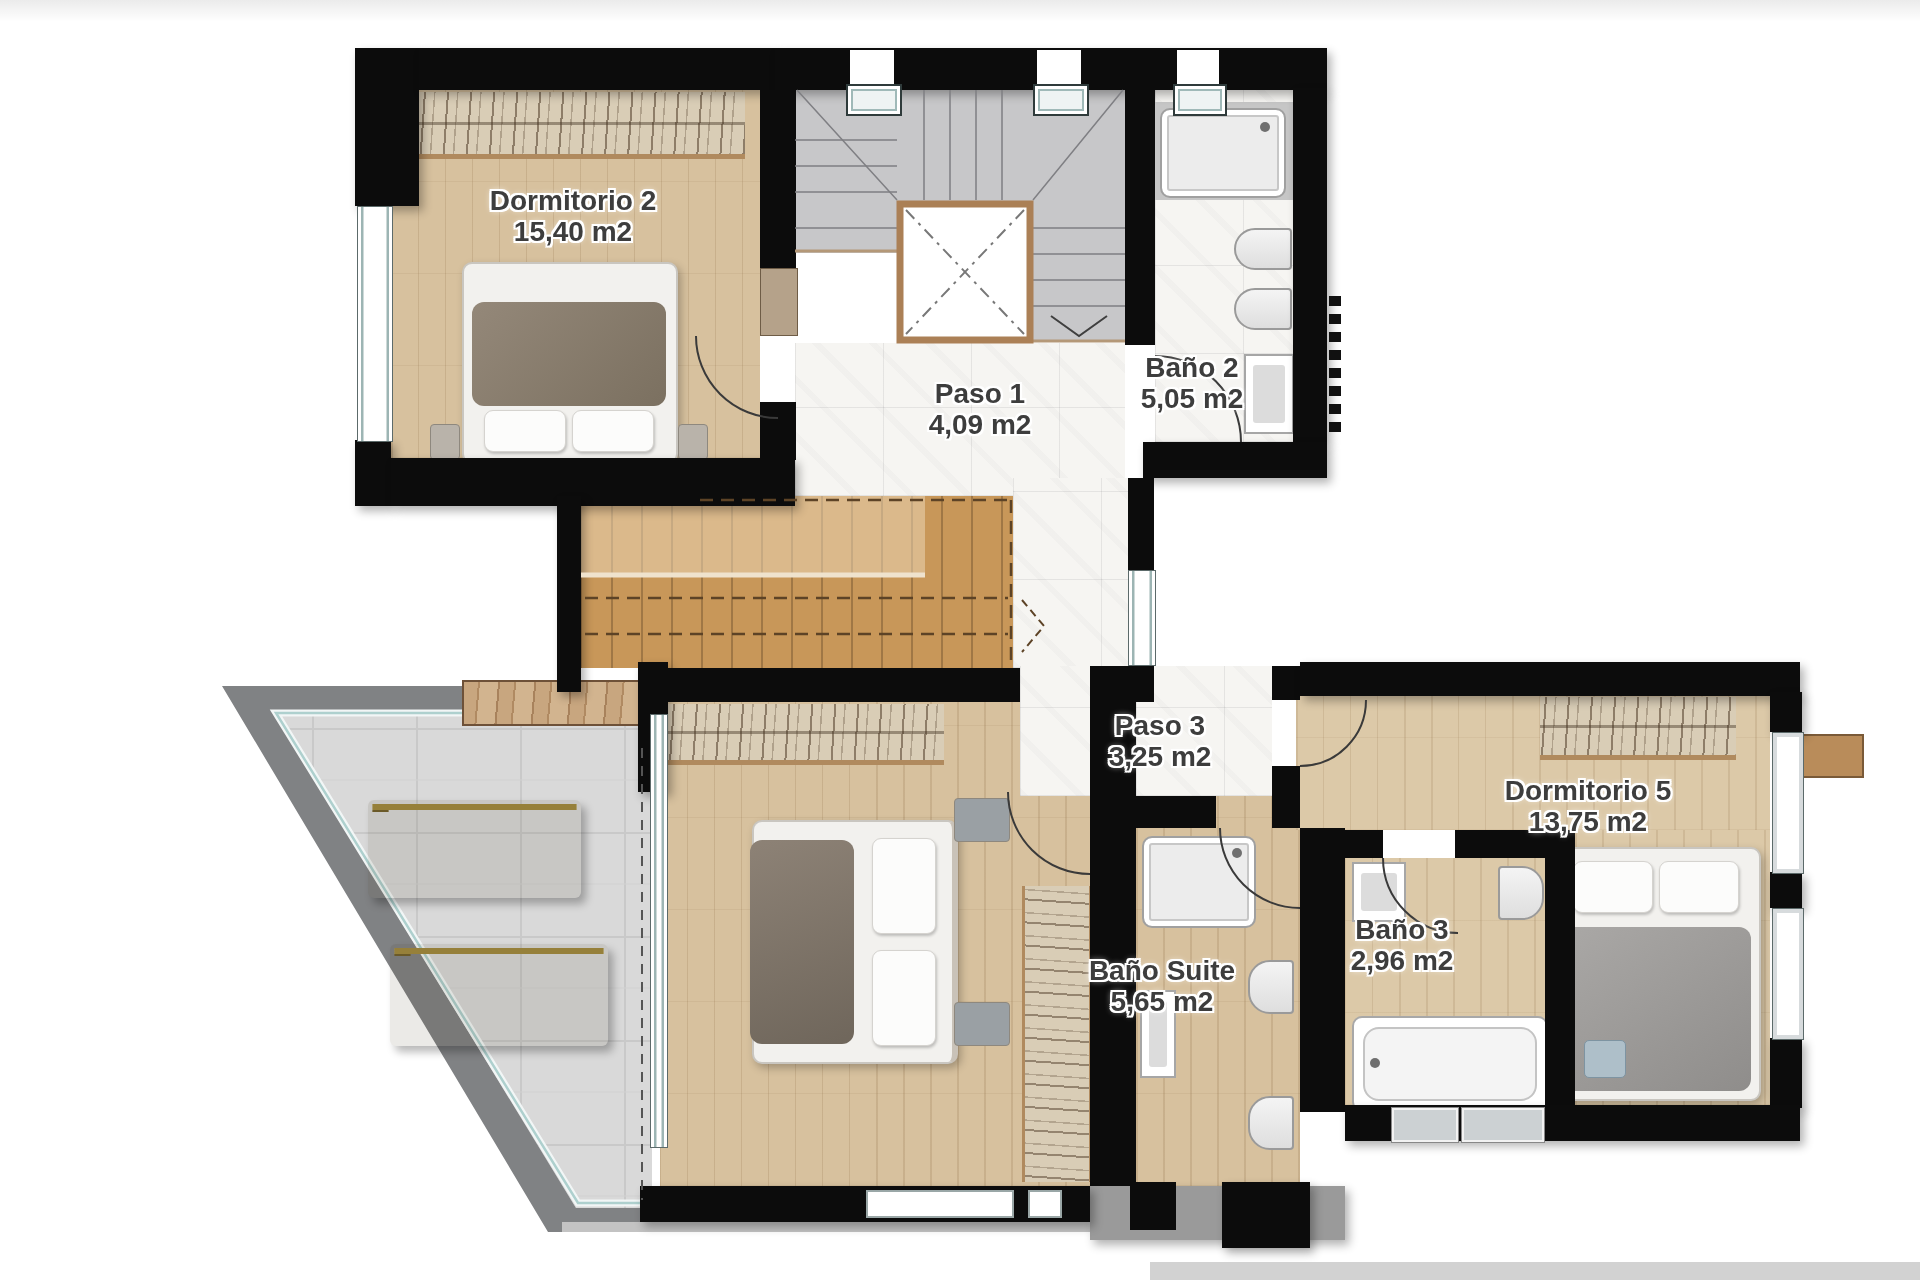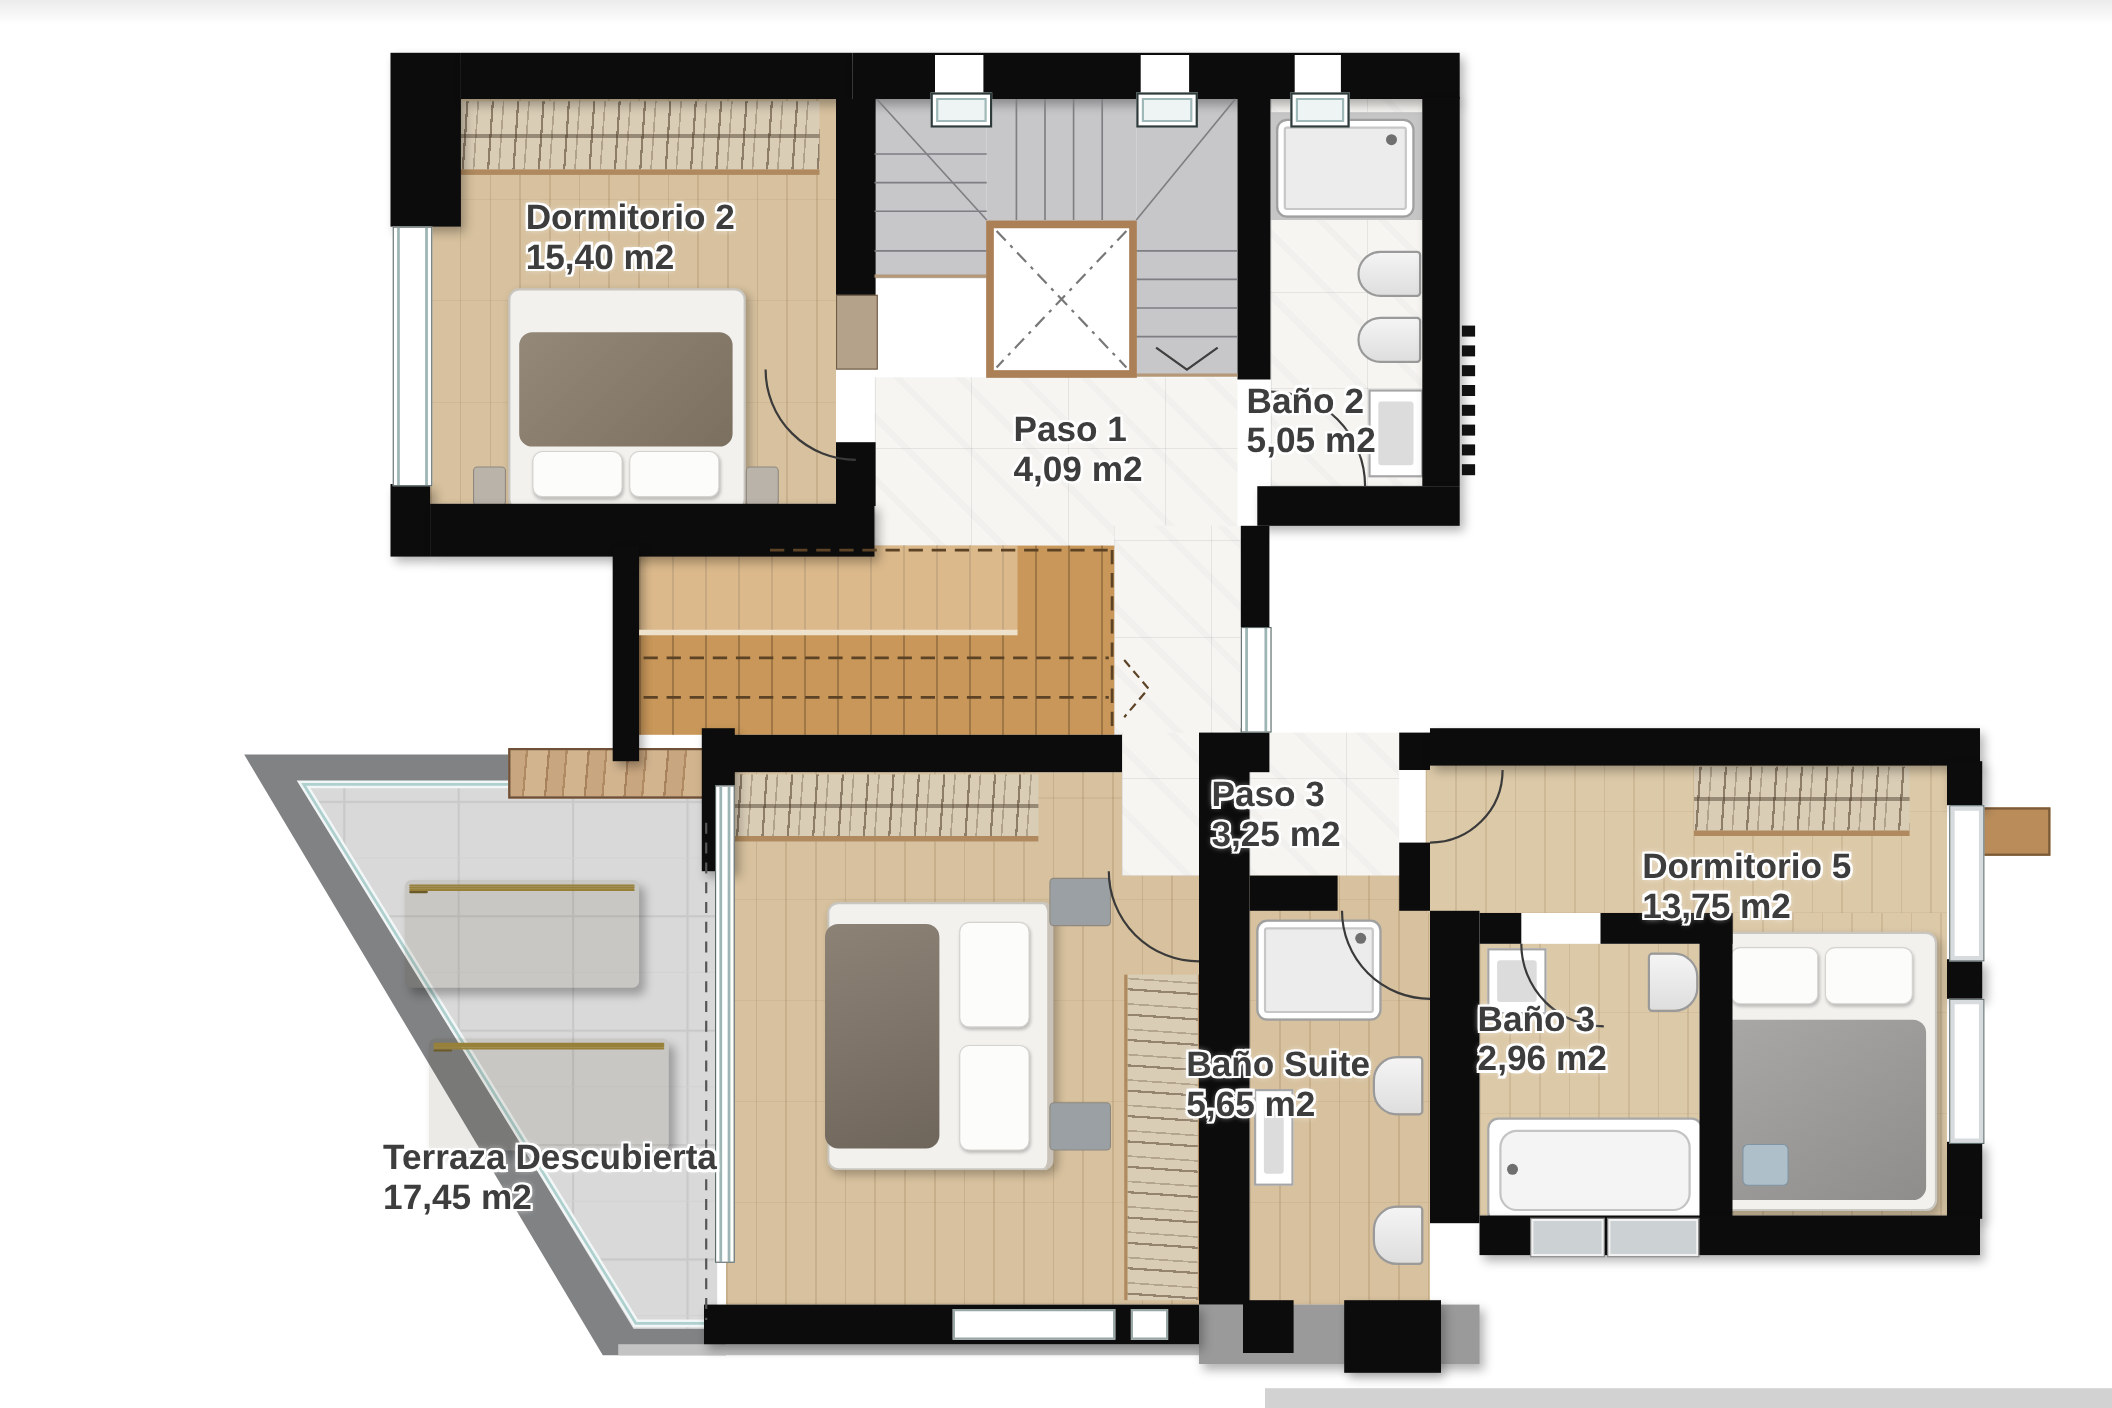--- a/index.html
+++ b/index.html
@@ -47,22 +47,22 @@
   .basin .inner{position:absolute;left:7px;top:9px;right:7px;bottom:9px;background:#dcdcdc;border-radius:3px;}
   .drain{position:absolute;width:10px;height:10px;border-radius:50%;background:#6f6f6f;}
   .winv{background:#fff;border:1px solid #5c6a6a;z-index:40;
     box-shadow:inset 3px 0 0 #fff, inset -3px 0 0 #fff, inset 5.5px 0 0 #9db5b4, inset -5.5px 0 0 #9db5b4;}
   .wingap{background:#fff;z-index:40;}
   .winframe{background:#eef3f3;border:2px solid #2f3b3b;z-index:40;
     box-shadow:inset 0 0 0 3px #fff, inset 0 0 0 5px #9fb9b8;}
   .winbox{background:#ccd1d3;border:2px solid #f2f2f2;outline:1px solid #888;z-index:40;}
   .sill{background:#c3c3c3;z-index:22;}
   .grayband{background:#9a9a9a;z-index:28;}
-  .rlabel{position:absolute;transform:translate(-50%,-50%);z-index:60;
-    font-weight:bold;font-size:32px;line-height:1.12;color:#3d3d3d;white-space:nowrap;
+  .rlabel{position:absolute;transform:translate(-50%,-50%);text-align:center;z-index:60;
+    font-weight:bold;font-size:28px;line-height:1.12;color:#3d3d3d;white-space:nowrap;
     text-shadow:-2px -2px 0 #fff,2px -2px 0 #fff,-2px 2px 0 #fff,2px 2px 0 #fff,0 -2px 0 #fff,0 2px 0 #fff,-2px 0 0 #fff,2px 0 0 #fff,0 0 7px #fff;}
   .rlabel div{display:block;}
   svg.overlay{position:absolute;left:0;top:0;z-index:50;pointer-events:none;}
   svg.under{position:absolute;left:0;top:0;z-index:10;pointer-events:none;}
   .jamb{background:#b5a28a;border:1px solid #6e5c46;z-index:35;}
   .watermark{background:#d2d2d2;z-index:70;}
   .topshade{background:linear-gradient(180deg, rgba(0,0,0,.08), rgba(0,0,0,0));z-index:75;}
 </style>
 </head>
 <body>
@@ -283,20 +283,16 @@
     <div>13,75 m2</div>
   </div>
   <div class="rlabel" style="left:1402px;top:945px">
     <div>Baño 3</div>
     <div>2,96 m2</div>
   </div>
   <div class="rlabel" style="left:1162px;top:986px">
     <div>Baño Suite</div>
     <div>5,65 m2</div>
   </div>
-  <div class="rlabel" style="left:500px;top:1071px">
-    <div>Terraza Descubierta</div>
-    <div>17,45 m2</div>
-  </div>
 
   <i class="watermark" style="left:1150px;top:1262px;width:770px;height:18px"></i>
   <i class="topshade" style="left:0;top:0;width:1920px;height:22px"></i>
 </div>
 
 </body></html>

